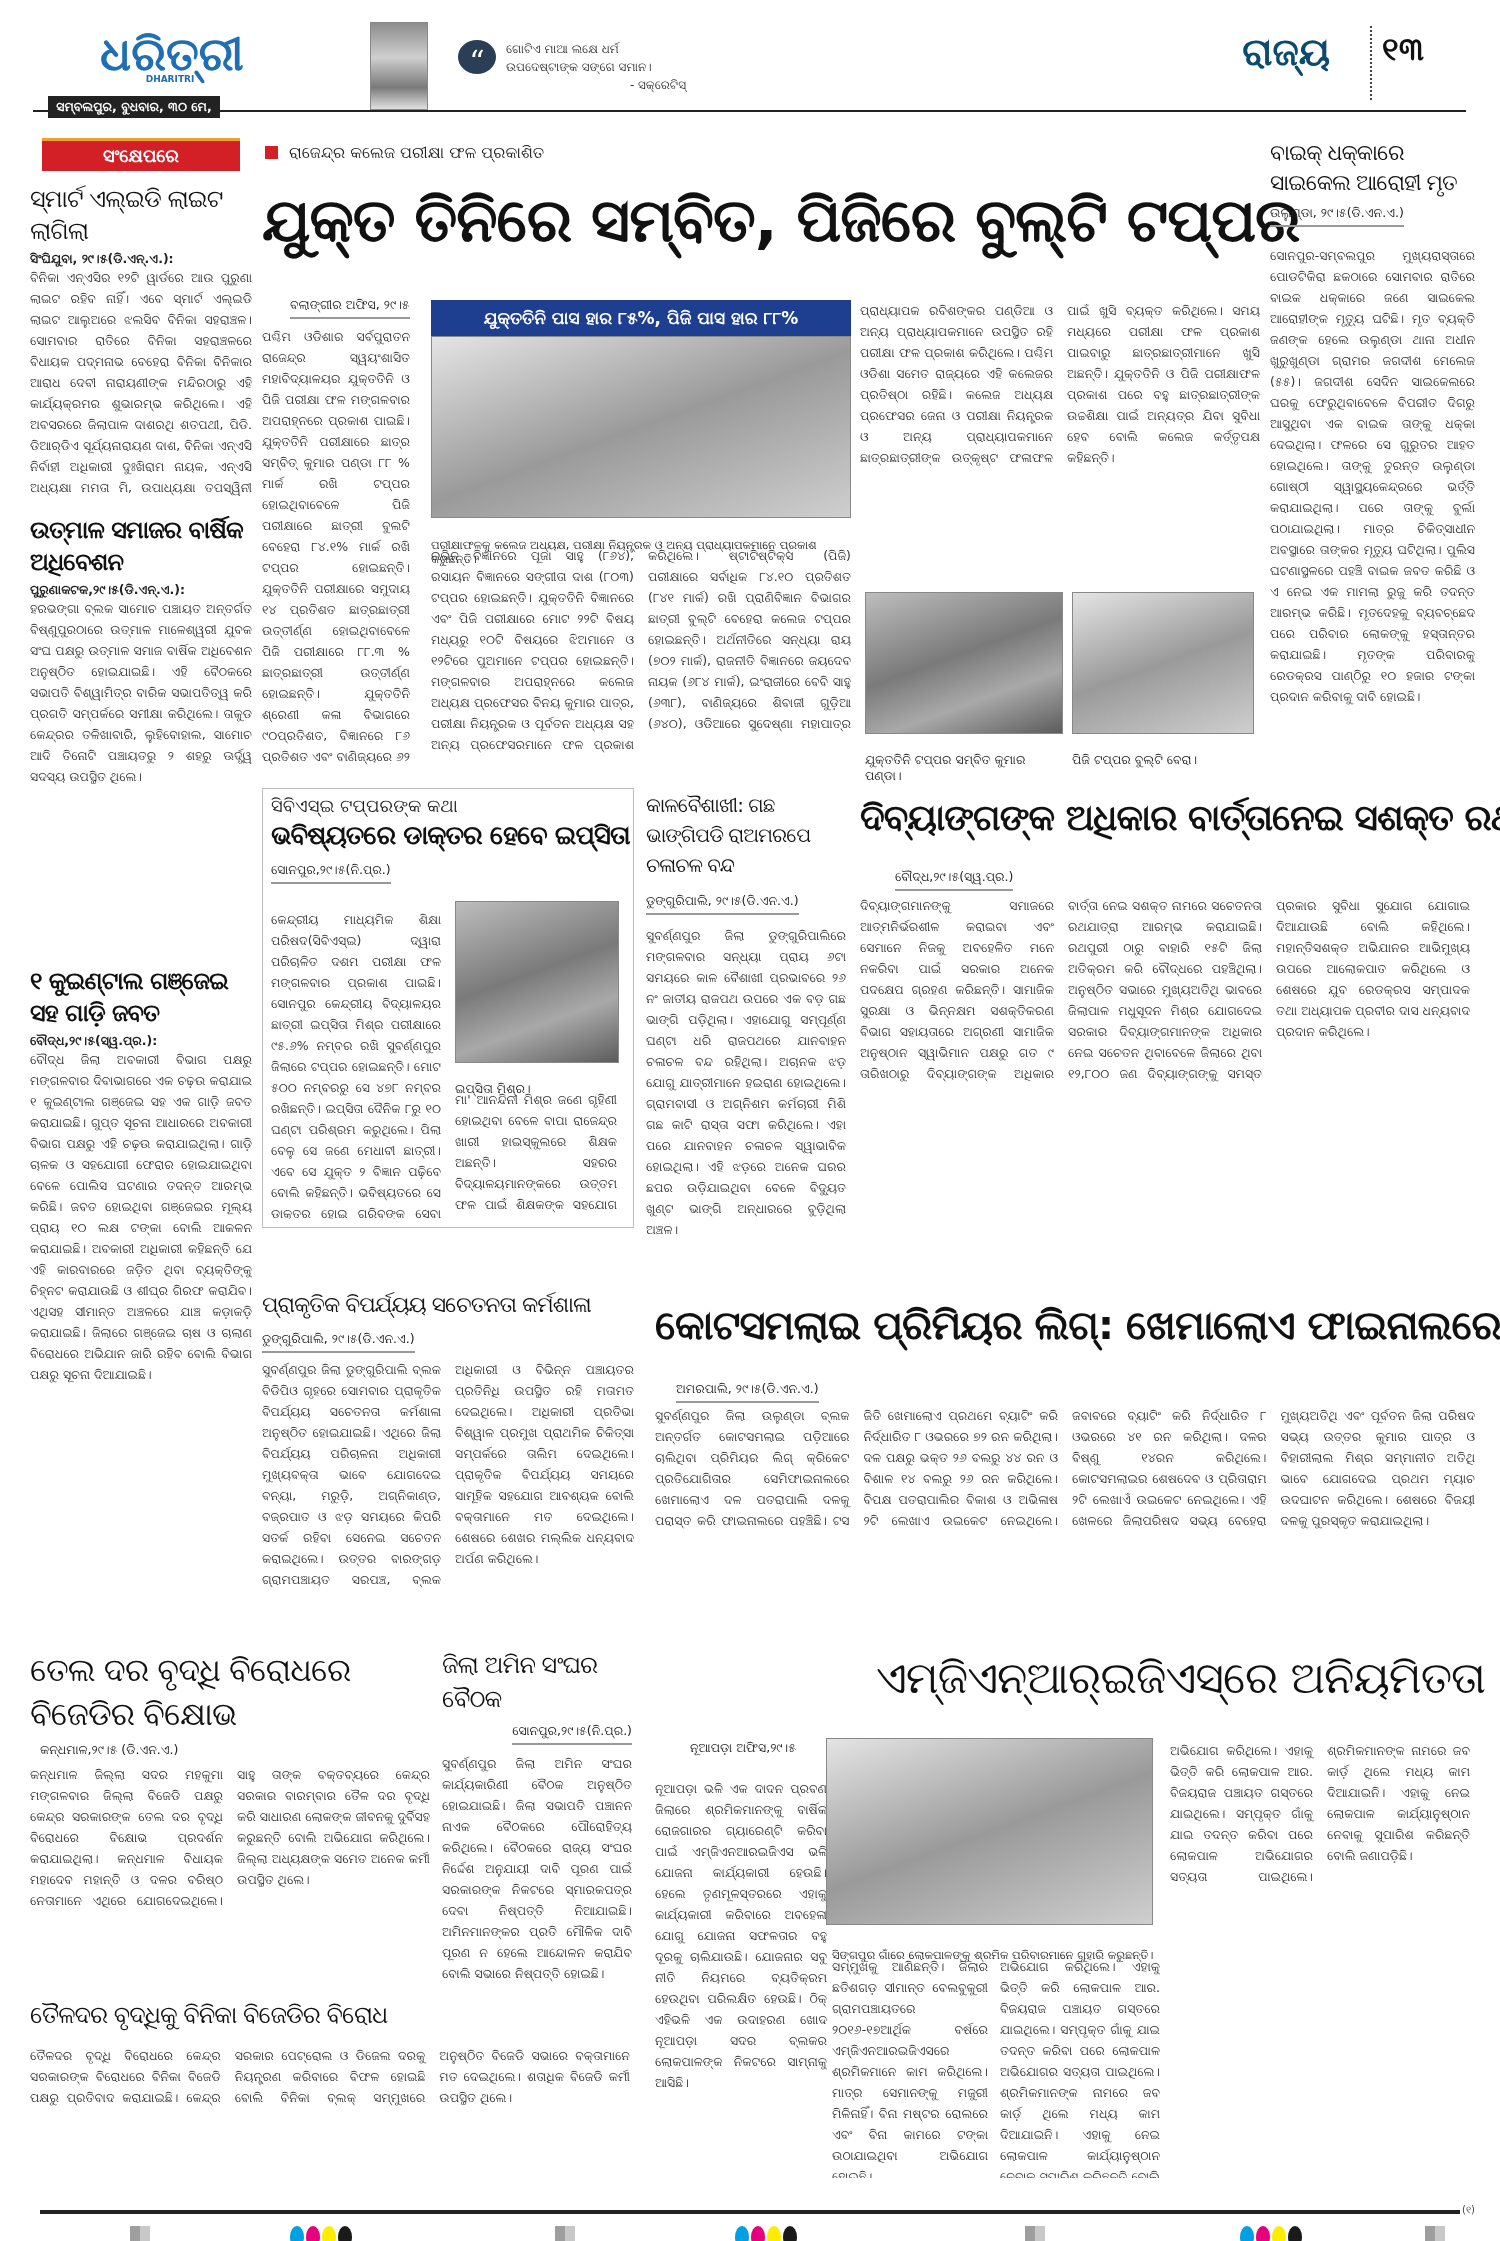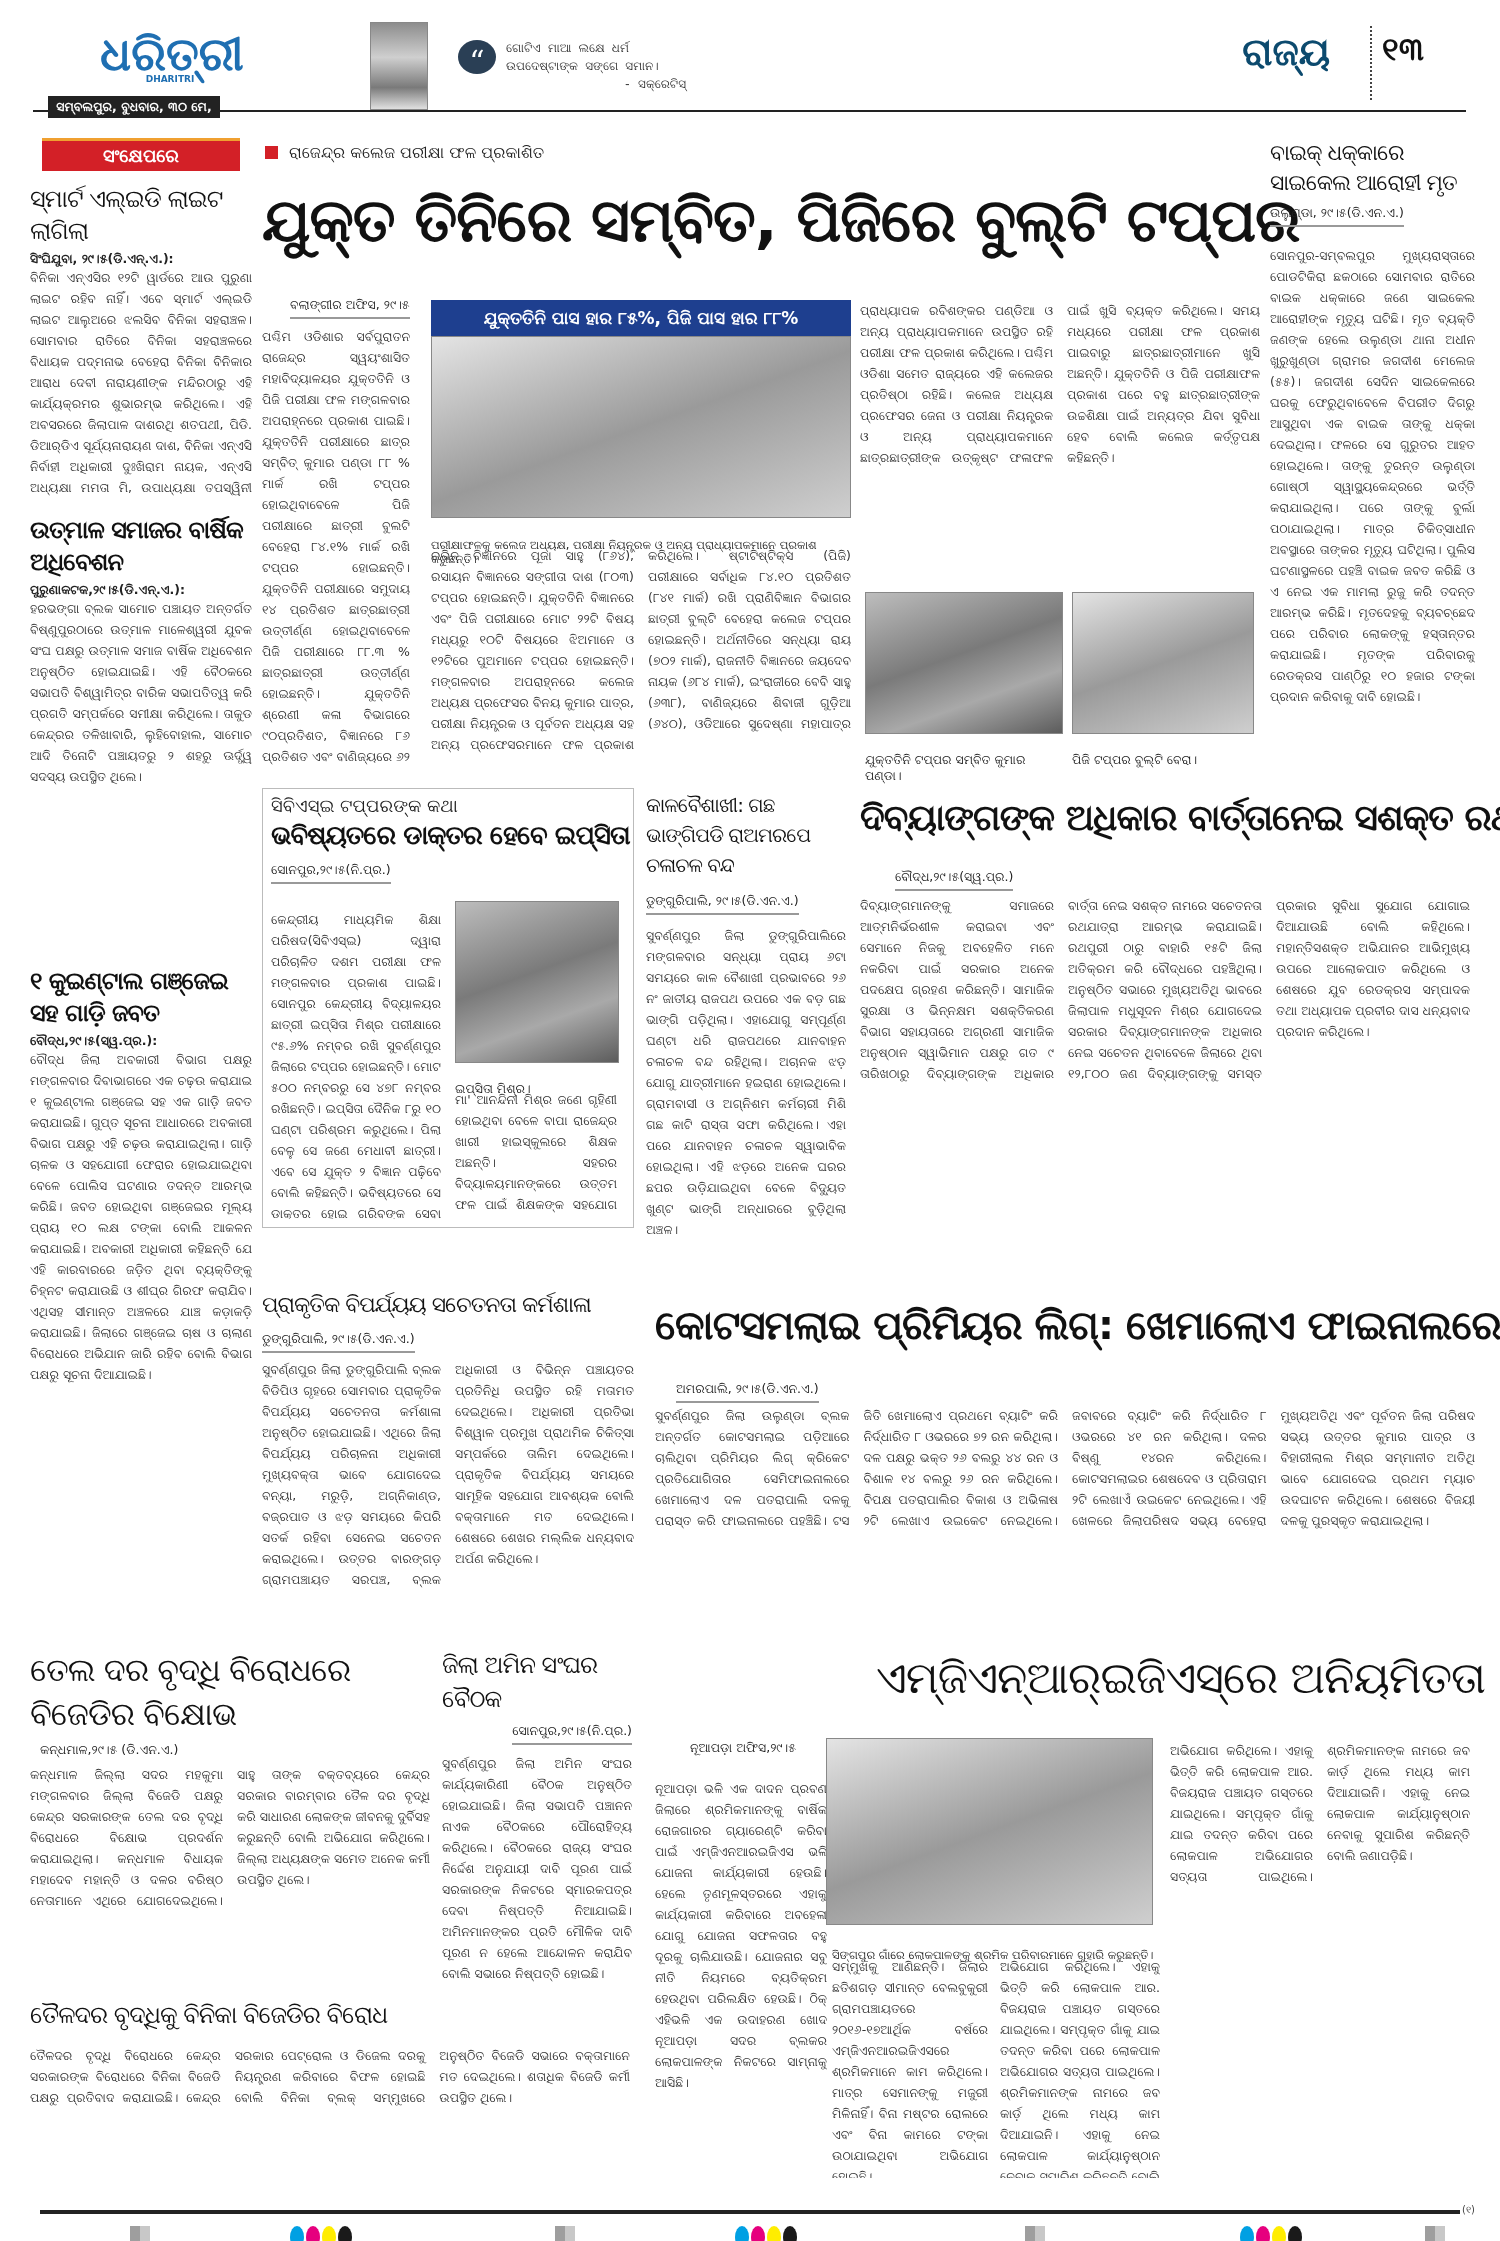--- a/index.html
+++ b/index.html
@@ -22,21 +22,21 @@
 <div class="abs" style="left:0;top:0;width:1500px;height:120px;">
   <div class="abs" style="left:100px;top:30px;width:140px;">
     <div style="font-size:46px;font-weight:bold;color:#1f6fb2;line-height:48px;text-align:center;">ଧରିତ୍ରୀ</div>
     <div style="font-size:9px;font-weight:bold;color:#1f6fb2;text-align:center;margin-top:-4px;">DHARITRI</div>
   </div>
   <div class="abs" style="left:33px;top:110px;width:690px;height:2px;background:#222;"></div>
   <div class="abs" style="left:48px;top:96px;width:172px;height:22px;background:#222;color:#fff;font-size:12.5px;line-height:22px;text-align:center;font-weight:bold;">ସମ୍ବଲପୁର, ବୁଧବାର, ୩୦ ମେ, ୨୦୧୮</div>
 
   <div class="abs photo" style="left:370px;top:22px;width:56px;height:86px;background:linear-gradient(180deg,#8d8d8d,#cfcfcf 40%,#7a7a7a 75%,#e0e0e0);"></div>
   <div class="abs" style="left:458px;top:40px;width:38px;height:34px;background:#2a3f55;border-radius:50%;color:#fff;font-size:30px;line-height:44px;text-align:center;font-family:'DejaVu Serif',serif;">“</div>
-  <div class="abs" style="left:506px;top:40px;width:220px;font-size:12px;line-height:18px;color:#333;font-family:Liberation Mono, monospace;">
+  <div class="abs" style="left:506px;top:40px;width:220px;font-size:12px;line-height:18px;color:#333;">
     <div>ଗୋଟିଏ ମାଆ ଲକ୍ଷେ ଧର୍ମ</div>
     <div>ଉପଦେଷ୍ଟାଙ୍କ ସଙ୍ଗେ ସମାନ।</div>
     <div style="text-align:right;padding-right:40px;">- ସକ୍ରେଟିସ୍</div>
   </div>
   <div class="abs" style="left:723px;top:110px;width:743px;height:2px;background:#222;"></div>
   <div class="abs" style="left:1220px;top:30px;width:110px;font-size:38px;font-weight:bold;color:#0c4a6e;text-align:right;">ରାଜ୍ୟ</div>
   <div class="abs" style="left:1370px;top:26px;height:74px;border-left:2px dotted #444;"></div>
   <div class="abs" style="left:1382px;top:30px;width:80px;font-size:32px;font-weight:bold;color:#111;">୧୩</div>
 </div>
 

